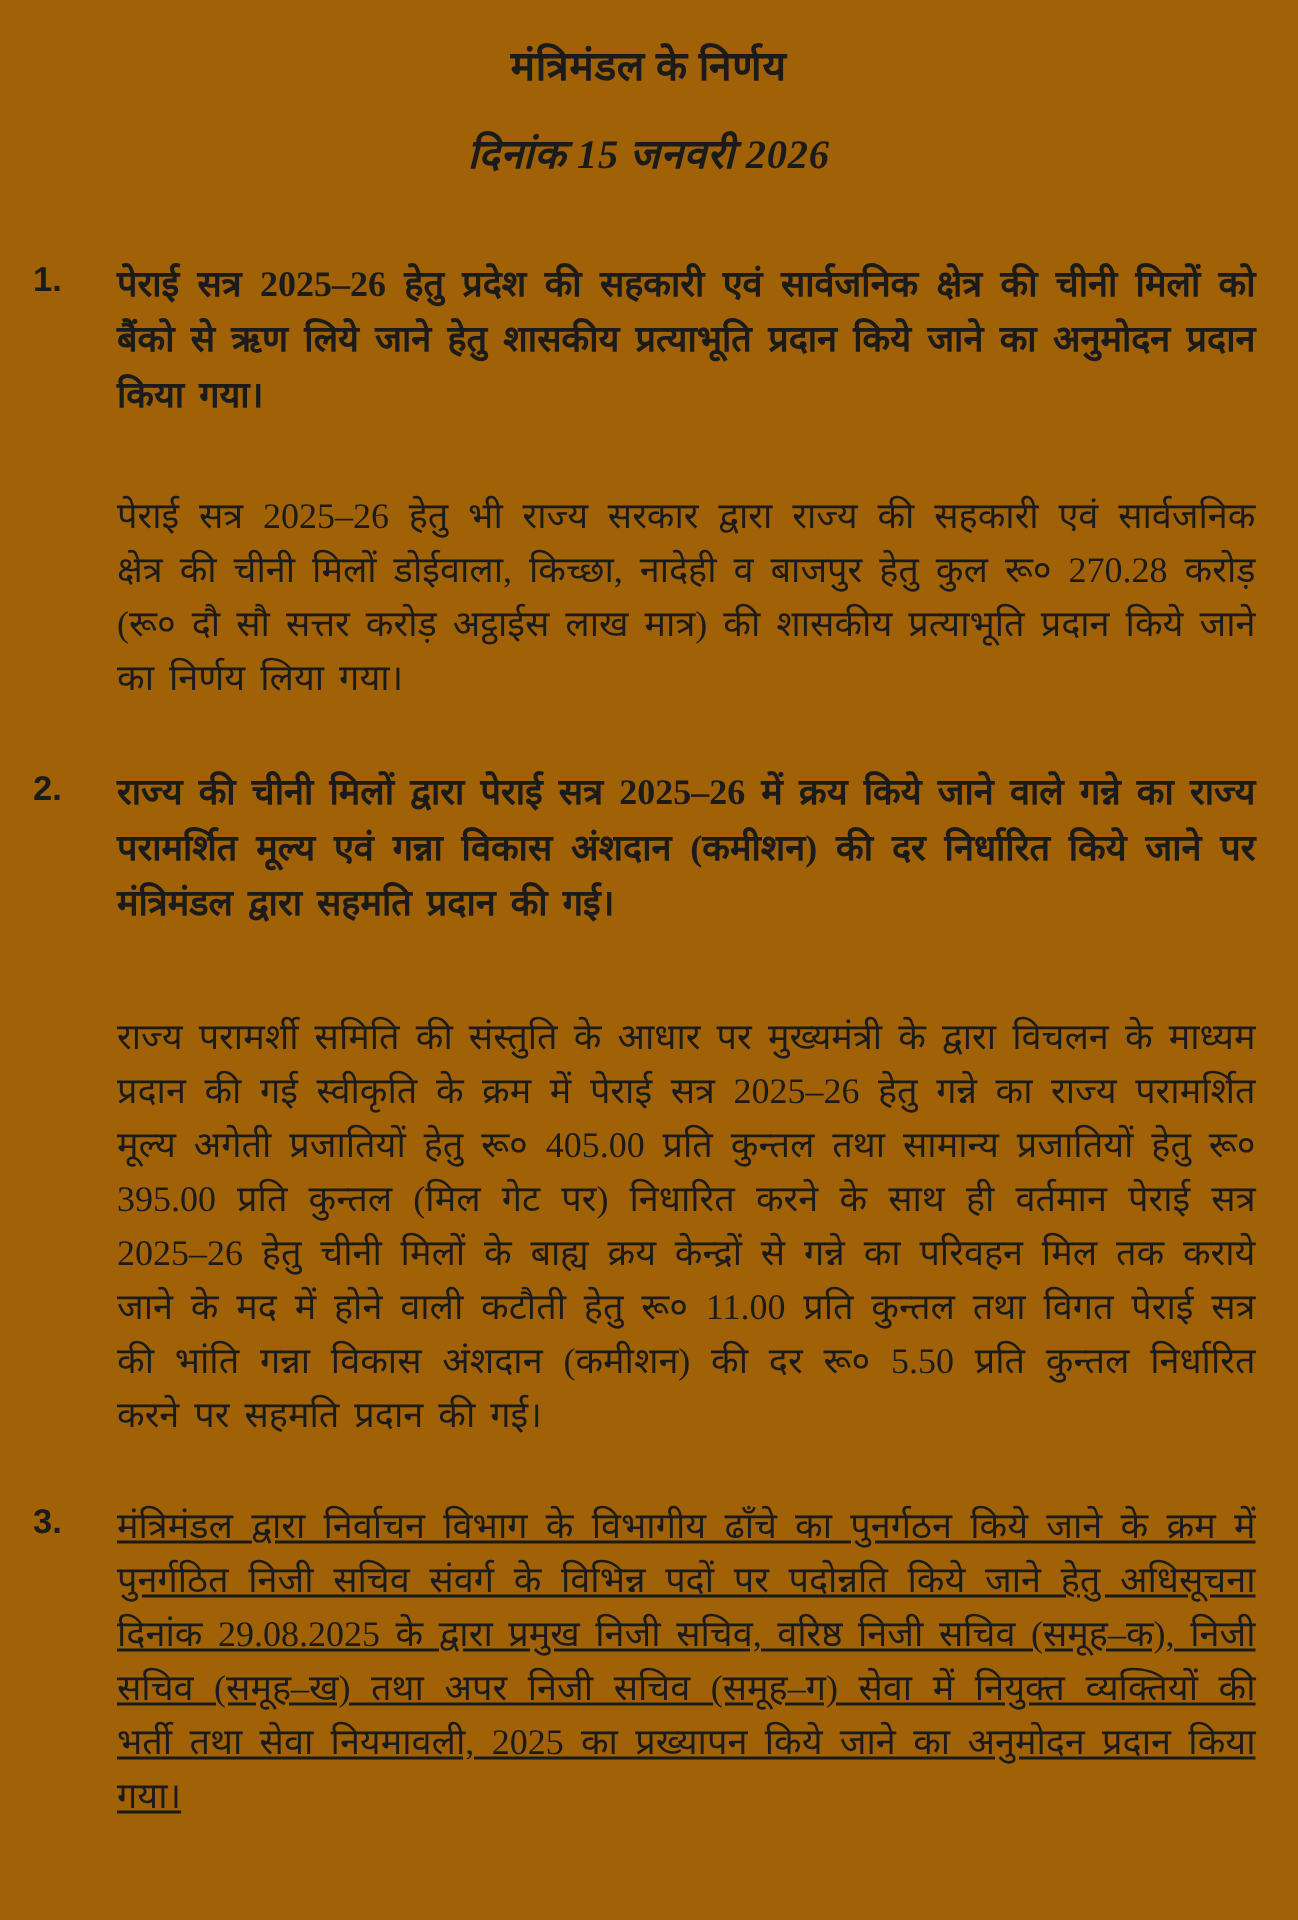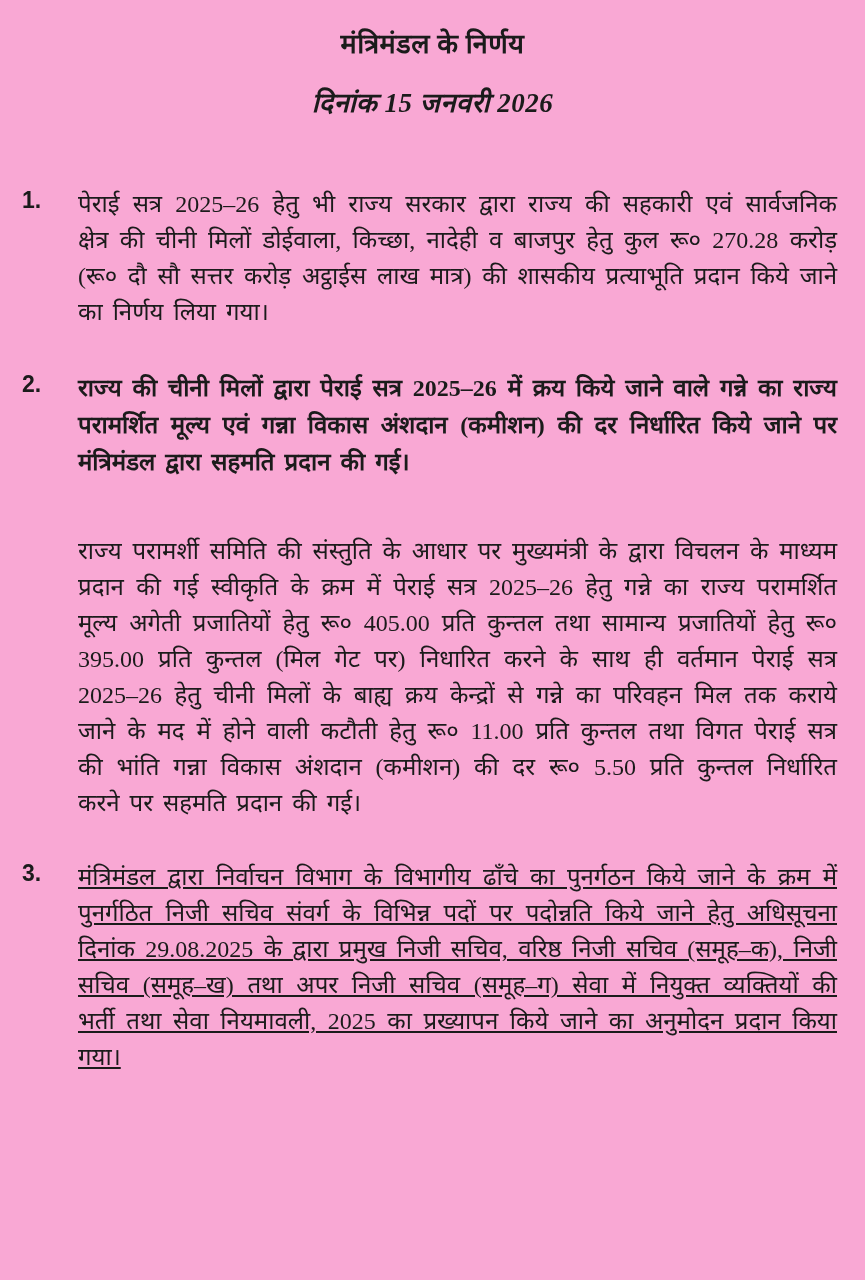--- a/index.html
+++ b/index.html
@@ -4,21 +4,21 @@
 <style>
   html, body {
     margin: 0;
     padding: 0;
     background: #ffffff;
   }
   .page {
     position: relative;
     width: 865px;
     height: 1280px;
-    background: #f9a8d4;
+    background: #a16207;
     color: #1b1b1b;
     font-family: "Liberation Serif", "DejaVu Serif", serif;
     overflow: hidden;
     box-sizing: border-box;
   }
   .doc-title {
     padding-top: 24px;
     text-align: center;
     font-size: 27px;
     font-weight: 700;
@@ -46,21 +46,21 @@
     font-family: "Liberation Sans", "DejaVu Sans", sans-serif;
   }
   .section-heading {
     font-weight: 700;
     font-size: 24px;
     line-height: 37px;
     text-align: justify;
     word-spacing: 4px;
   }
   .section-body {
-    margin-top: 66px;
+    margin-top: 44px;
     font-weight: 400;
     font-size: 24px;
     line-height: 36px;
     text-align: justify;
     word-spacing: 4px;
   }
   .sec-1 { margin-top: 52px; }
   .sec-2 { margin-top: 40px; }
   .sec-3 { margin-top: 30px; }
   .sec-2 .section-body { margin-top: 52px; }
@@ -70,20 +70,21 @@
 <body>
 
 <div class="page">
 
   <div class="doc-title">मंत्रिमंडल के निर्णय</div>
 
   <div class="doc-date">दिनांक 15 जनवरी 2026</div>
 
   <div class="section sec-1">
     <span class="section-number">1.</span>
+    <div class="section-heading">पेराई सत्र 2025–26 हेतु प्रदेश की सहकारी एवं सार्वजनिक क्षेत्र की चीनी मिलों को बैंको से ऋण लिये जाने हेतु शासकीय प्रत्याभूति प्रदान किये जाने का अनुमोदन प्रदान किया गया।</div>
     <div class="section-body">पेराई सत्र 2025–26 हेतु भी राज्य सरकार द्वारा राज्य की सहकारी एवं सार्वजनिक क्षेत्र की चीनी मिलों डोईवाला, किच्छा, नादेही व बाजपुर हेतु कुल रू० 270.28 करोड़ (रू० दौ सौ सत्तर करोड़ अट्ठाईस लाख मात्र) की शासकीय प्रत्याभूति प्रदान किये जाने का निर्णय लिया गया।</div>
   </div>
 
   <div class="section sec-2">
     <span class="section-number">2.</span>
     <div class="section-heading">राज्य की चीनी मिलों द्वारा पेराई सत्र 2025–26 में क्रय किये जाने वाले गन्ने का राज्य परामर्शित मूल्य एवं गन्ना विकास अंशदान (कमीशन) की दर निर्धारित किये जाने पर मंत्रिमंडल द्वारा सहमति प्रदान की गई।</div>
     <div class="section-body">राज्य परामर्शी समिति की संस्तुति के आधार पर मुख्यमंत्री के द्वारा विचलन के माध्यम प्रदान की गई स्वीकृति के क्रम में पेराई सत्र 2025–26 हेतु गन्ने का राज्य परामर्शित मूल्य अगेती प्रजातियों हेतु रू० 405.00 प्रति कुन्तल तथा सामान्य प्रजातियों हेतु रू० 395.00 प्रति कुन्तल (मिल गेट पर) निधारित करने के साथ ही वर्तमान पेराई सत्र 2025–26 हेतु चीनी मिलों के बाह्य क्रय केन्द्रों से गन्ने का परिवहन मिल तक कराये जाने के मद में होने वाली कटौती हेतु रू० 11.00 प्रति कुन्तल तथा विगत पेराई सत्र की भांति गन्ना विकास अंशदान (कमीशन) की दर रू० 5.50 प्रति कुन्तल निर्धारित करने पर सहमति प्रदान की गई।</div>
   </div>
 
   <div class="section sec-3">

